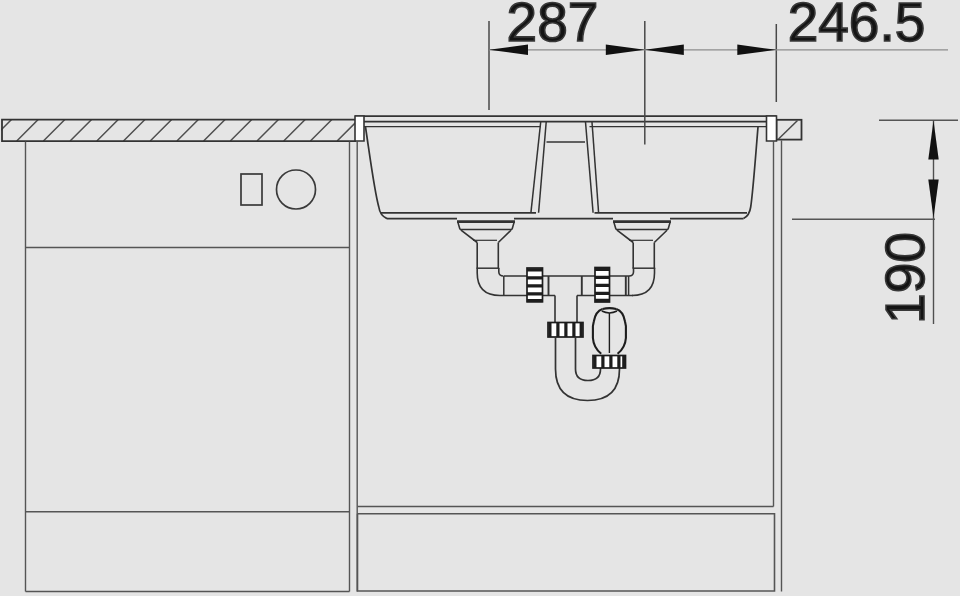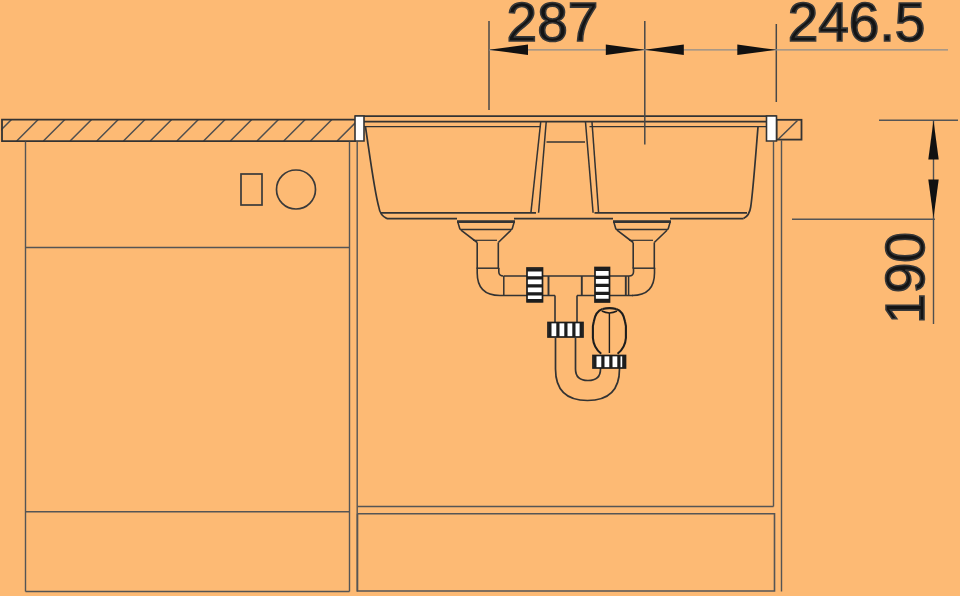--- a/index.html
+++ b/index.html
@@ -1,16 +1,16 @@
 <!DOCTYPE html>
 <html><head>
 <meta charset="utf-8">
 <style>
   html,body{margin:0;padding:0;background:#fff;}
-  .wrap{width:960px;height:596px;position:relative;background:#fdba74;overflow:hidden;}
+  .wrap{width:960px;height:596px;position:relative;background:#e5e5e5;overflow:hidden;}
   svg{display:block;}
   text{font-family:"Liberation Sans", sans-serif;fill:#141414;}
 </style>
 </head>
 <body>
 <div class="wrap">
 <svg width="960" height="596" viewBox="0 0 960 596">
 <g fill="none" stroke="#383838" stroke-width="1.6" stroke-linecap="butt">
 
 <g id="counter-left">

